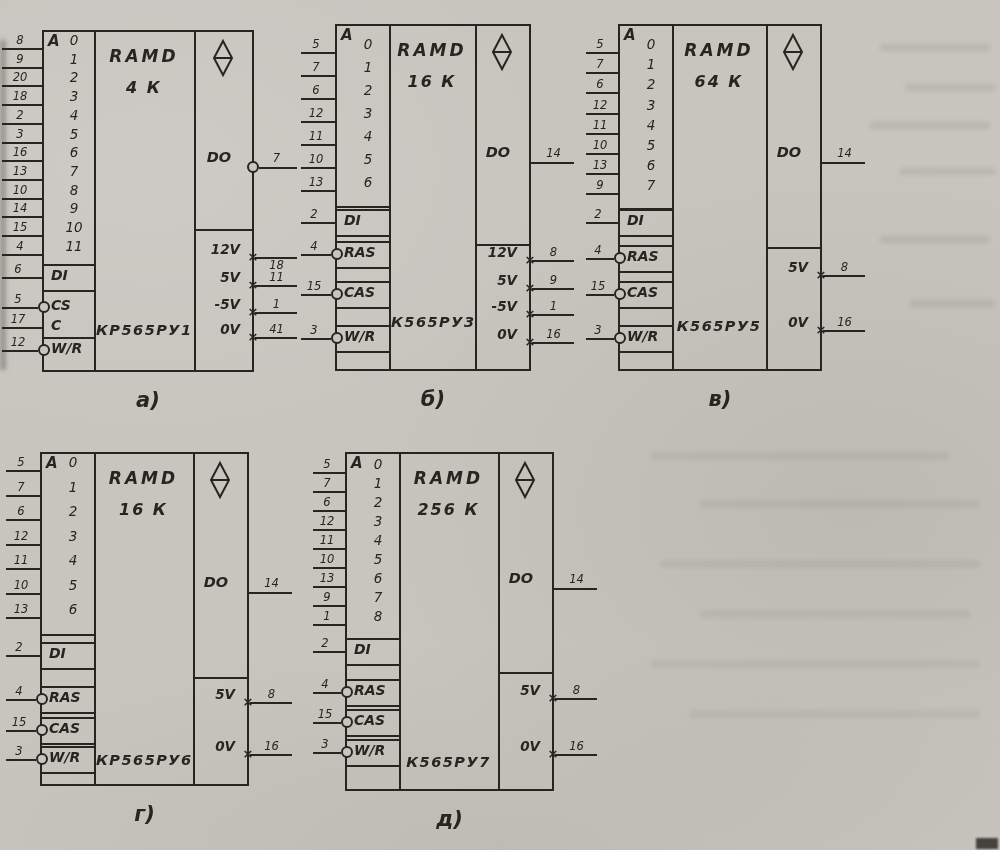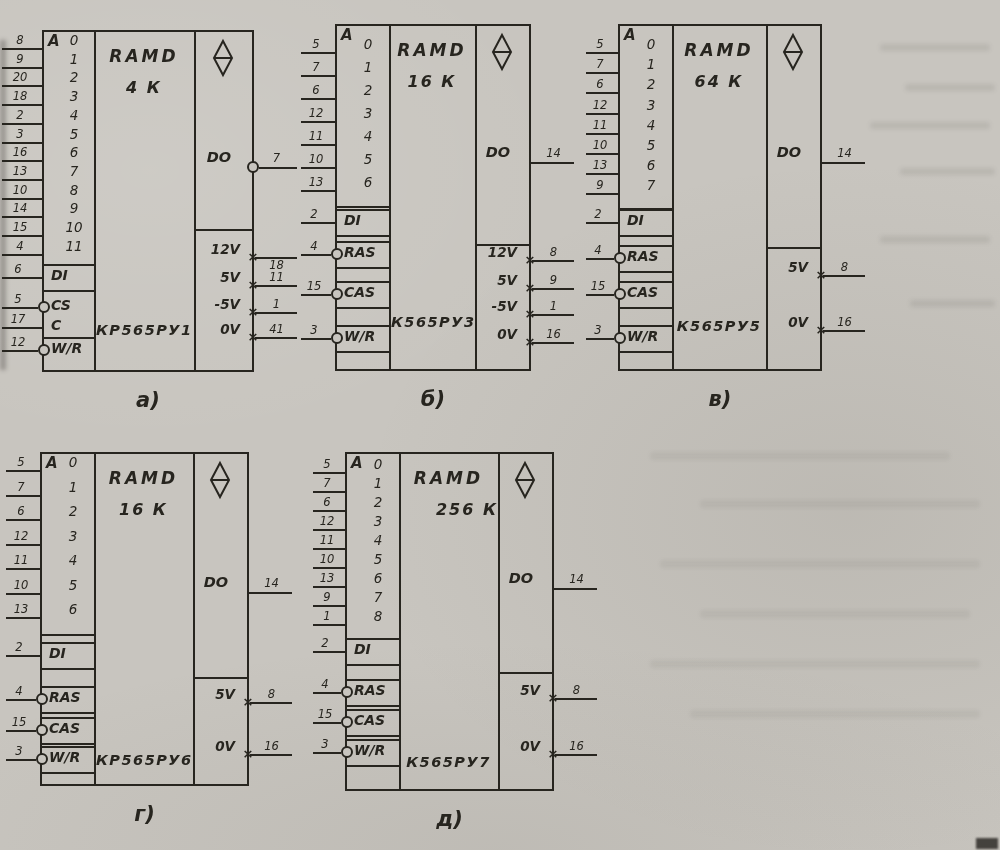--- a/index.html
+++ b/index.html
@@ -370,21 +370,21 @@
     <div class="pin" style="left: 211px; width: 37px; top: 233px;">8</div>
     <div class="lbl pow" style="left: 153px; width: 40px; top: 284px;">0V</div>
     <div class="xmark" style="left: 199px; top: 293px;">×</div>
     <div class="stub" style="left: 208px; width: 42px; top: 300px;"></div>
     <div class="pin" style="left: 211px; width: 37px; top: 285px;">16</div>
   </div>
 
 <div class="chip" id="chip-d">
   <span class="lbl a-hdr">A</span>
   <span class="lbl type1" style="left: 52px; width: 99px;">RAMD</span>
-  <span class="lbl type2" style="left: 52px; width: 99px; text-align: right;">256 К</span>
+  <span class="lbl type2" style="left: 52px; width: 99px;">256 К</span>
   <span class="lbl part" style="left: 54px; width: 95px; top: 300px;">К565РУ7</span>
   <svg class="diamond" width="24" height="40" viewBox="0 0 24 40" style="left: 166px;">
       <polygon points="12,3 21,20 12,37 3,20" fill="none" stroke="#27251f" stroke-width="2"></polygon>
       <line x1="3" y1="20" x2="21" y2="20" stroke="#27251f" stroke-width="2"></line>
     </svg>
   <span class="sublabel" style="left: 62.5px; width: 80px; top: 353px;">д)</span>
 <div class="vline" style="left: 52px;"></div>
     <div class="vline" style="left: 151px;"></div>
     <div class="stub" style="left: -34px; width: 34px; top: 18px;"></div>
     <div class="pin" style="left: -34px; width: 28px; top: 3px;">5</div>

